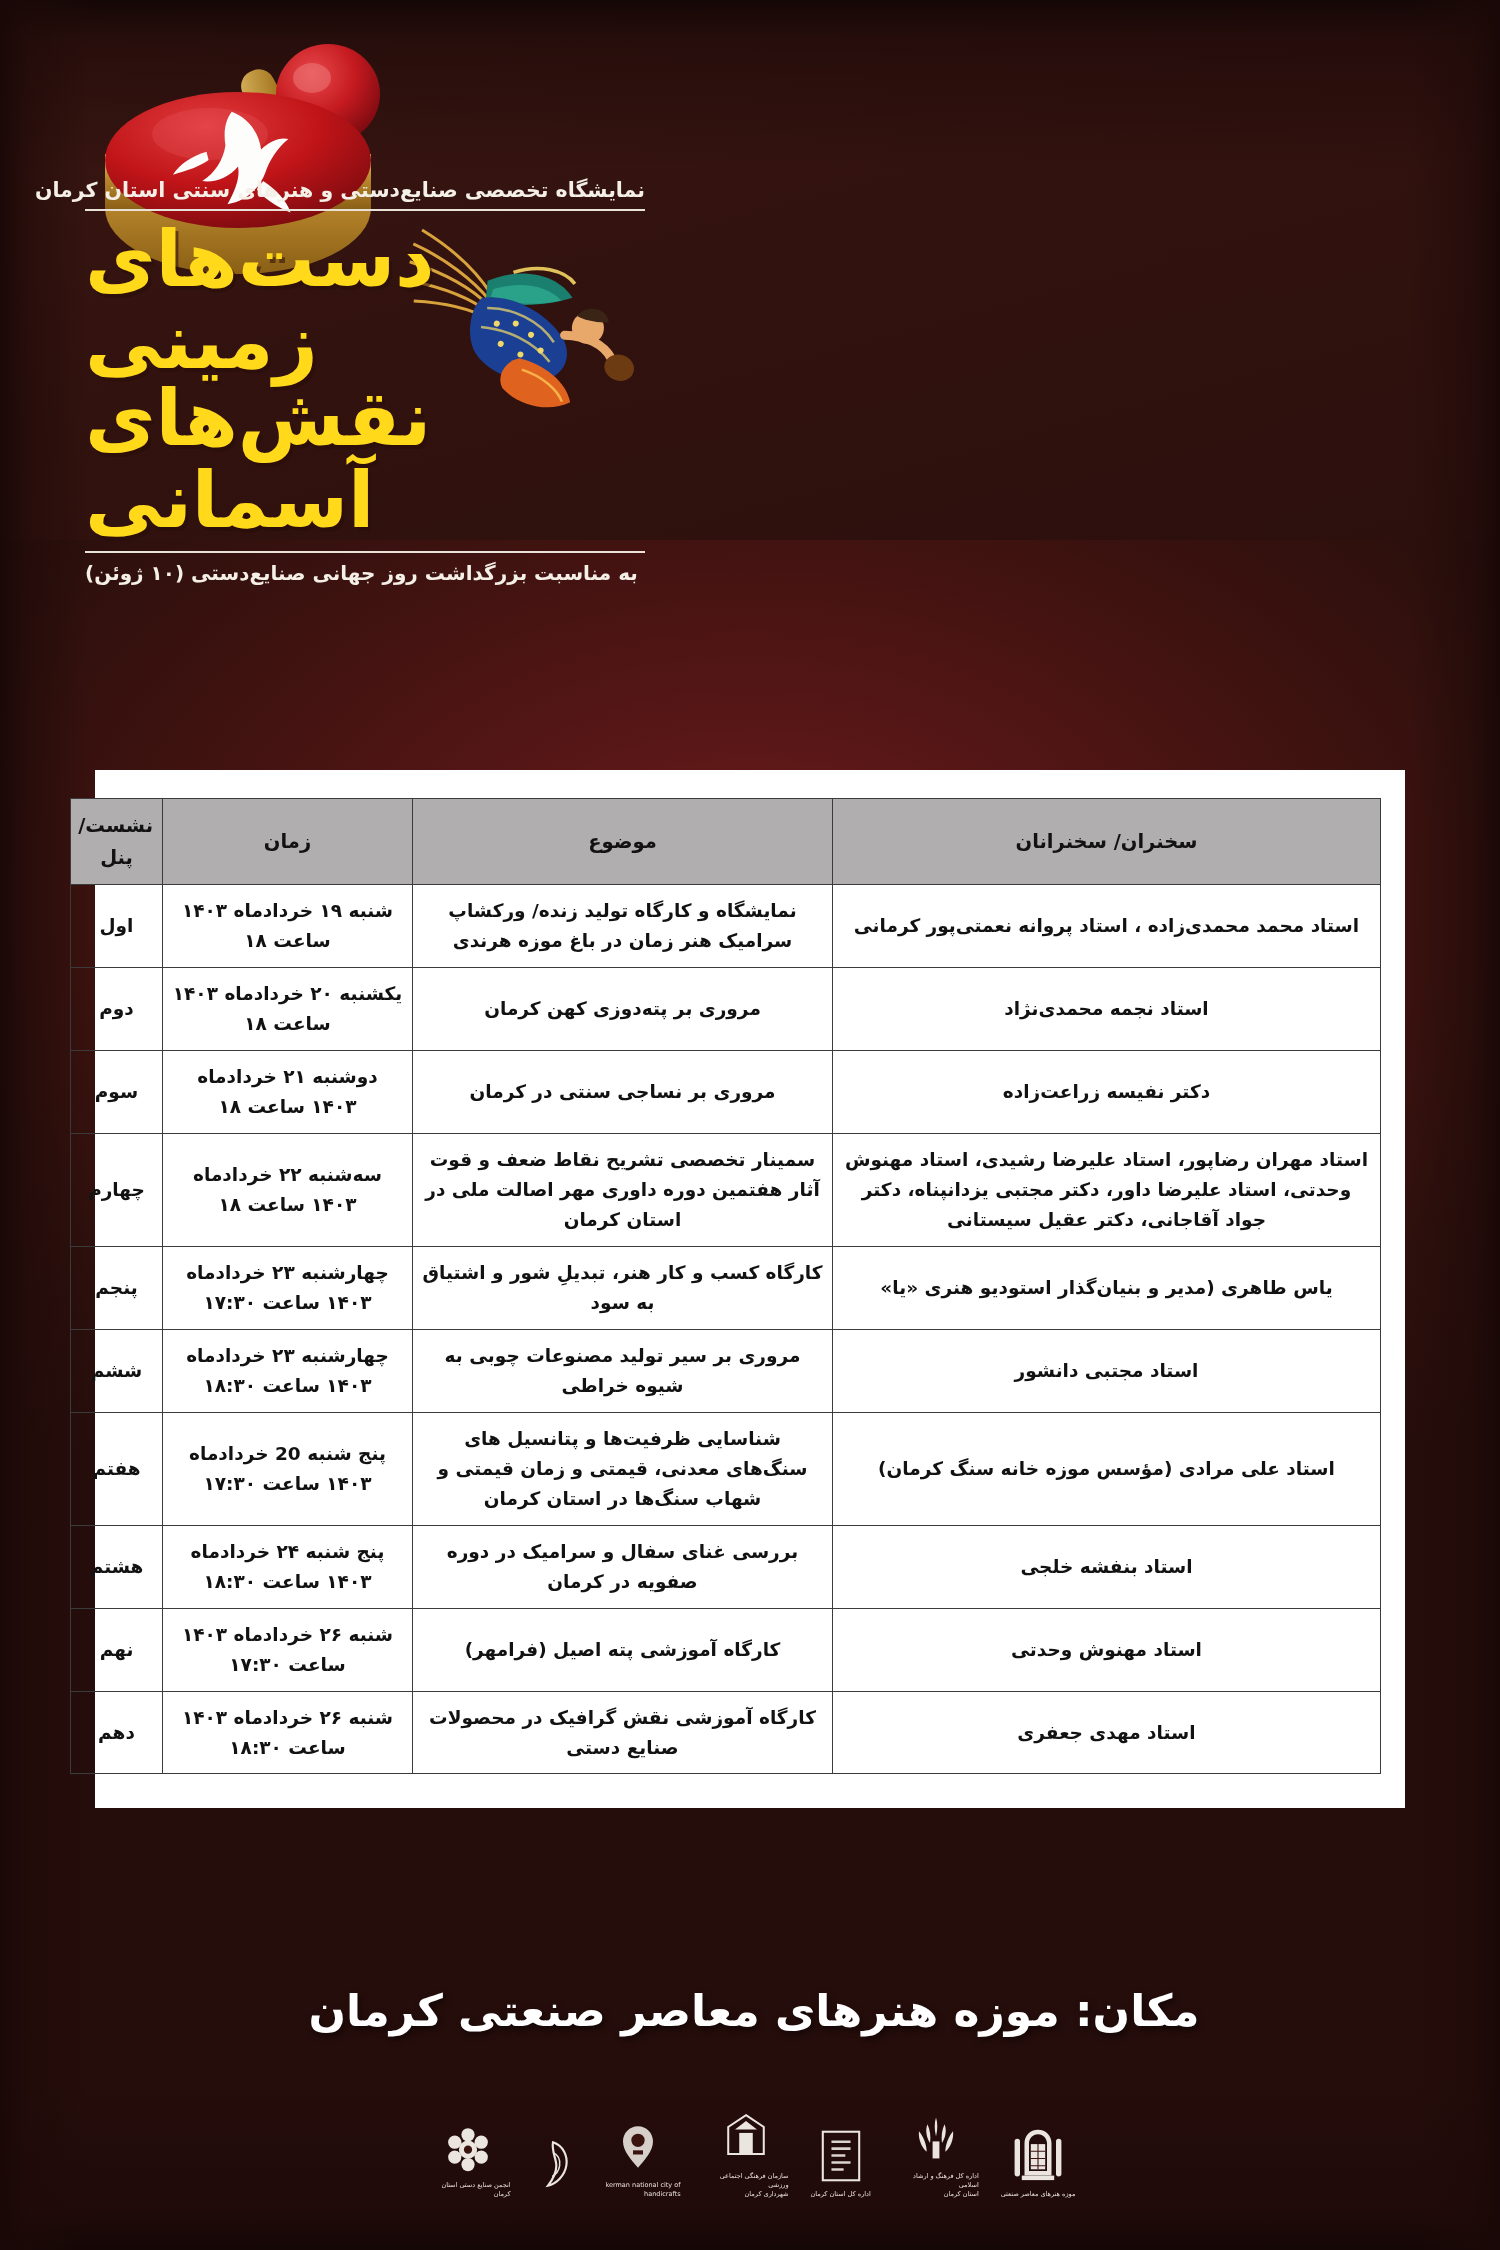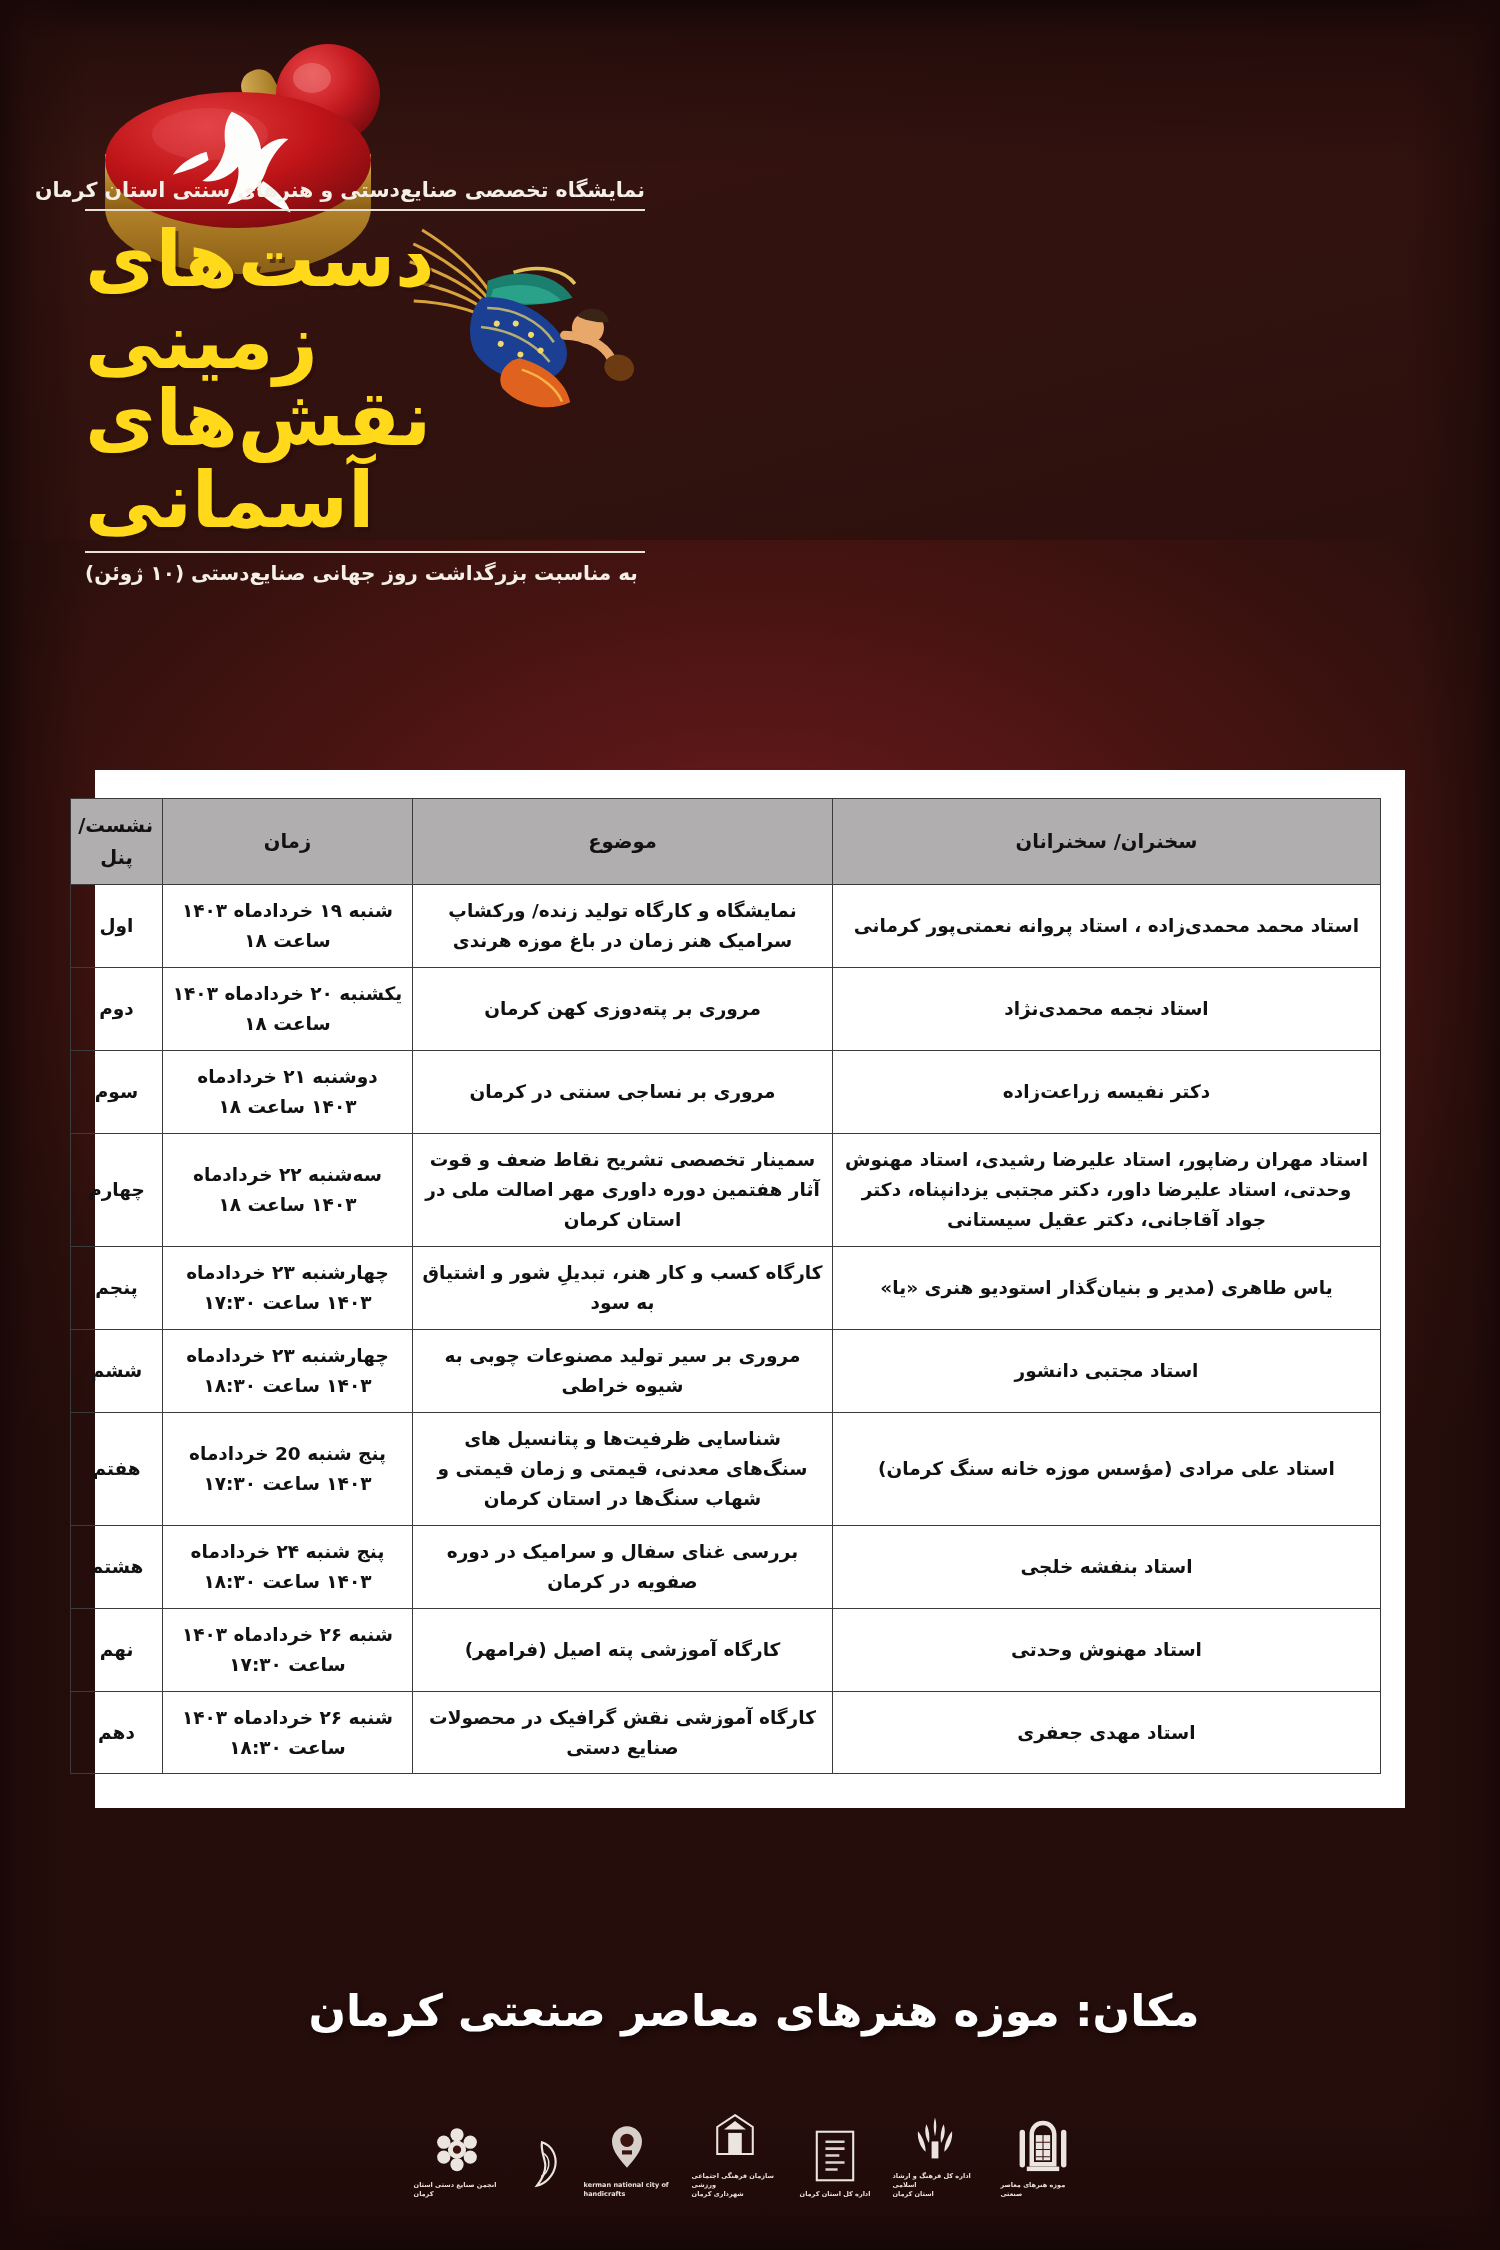--- a/index.html
+++ b/index.html
@@ -192,22 +192,22 @@
   .logo-item {
     display: flex;
     flex-direction: column;
     align-items: center;
     gap: 4px;
   }
   .logo-mark { display: block; }
   .logo-cap {
     color: #efe7e0;
     font-size: 6.5px;
-    font-weight: bold;
-    text-align: left;
+    font-weight: normal;
+    text-align: right;
     line-height: 1.35;
     max-width: 86px;
     white-space: pre-line;
   }
 </style>
 </head>
 <body>
 
 <div class="poster">
 

